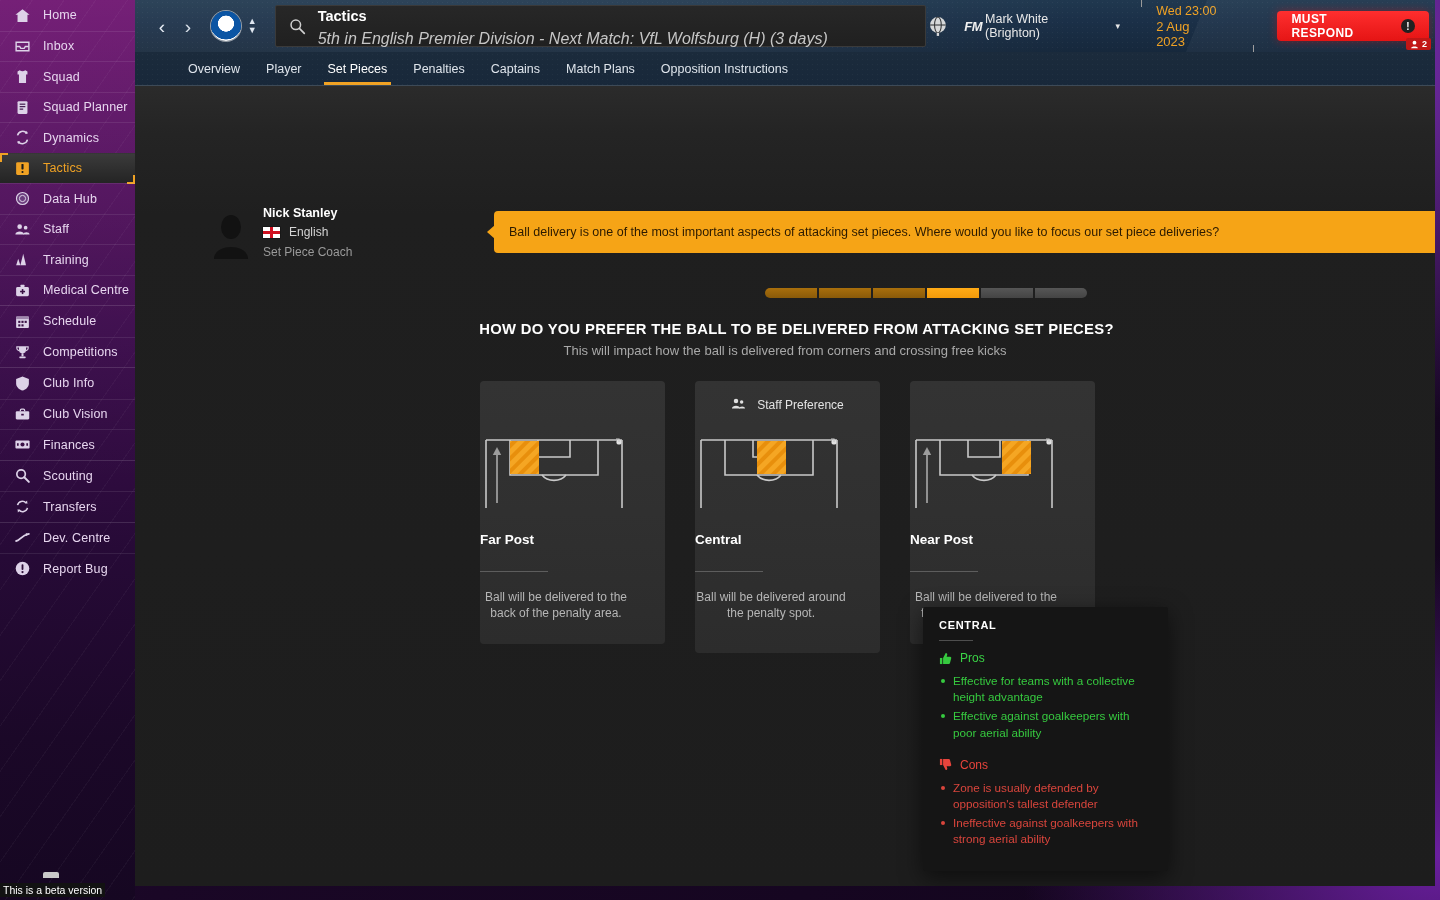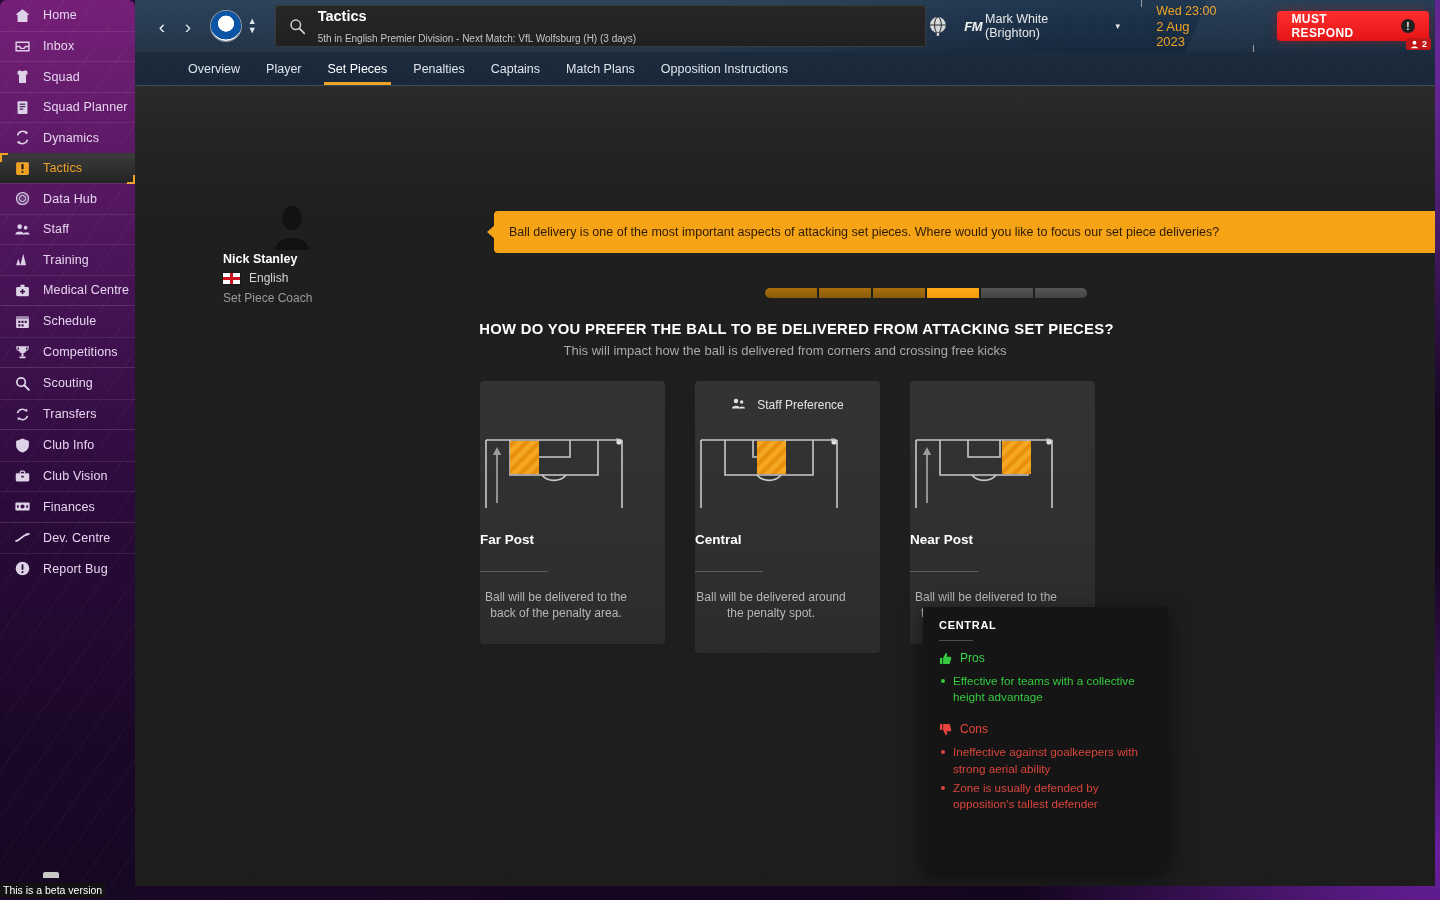--- a/index.html
+++ b/index.html
@@ -20,21 +20,20 @@
 
   
   #sidebar {
     position: absolute; left: 0; top: 0;
     width: 135px; height: 900px;
     background:
       linear-gradient(178deg, rgba(255,255,255,0.05) 0%, rgba(255,255,255,0) 55%),
       linear-gradient(180deg, #6e1470 0%, #5a1263 14%, #3c0d4c 38%, #260a36 62%, #1b0828 82%, #160722 100%);
     z-index: 30;
     overflow: hidden;
-    border-radius: 7px;
   }
   #sidebar::before {
     content:""; position:absolute; inset:0;
     background: repeating-linear-gradient(125deg, rgba(255,255,255,0.035) 0 1px, rgba(255,255,255,0) 1px 26px);
     pointer-events:none;
   }
   .nav-group { position: relative; }
   .nav-group + .nav-group { border-top: 1px solid rgba(255,255,255,0.13); }
   .nav-item {
     position: relative;
@@ -131,21 +130,21 @@
     border-radius: 2px;
     display: flex; align-items: center;
     padding-left: 42px;
     cursor: text;
   }
   .search-box .mag {
     position:absolute; left: 13px; top: 12px;
     width: 17px; height: 17px;
   }
   .sb-title { color:#ffffff; font-size: 14.5px; font-weight: bold; line-height: 16px; }
-  .sb-sub { color:#c6c6c6; font-size: 10px; line-height: 13px; margin-top: 8px; }
+  .sb-sub { color:#c6c6c6; font-size: 16px; line-height: 13px; margin-top: 8px; font-style: italic; }
 
   .tb-right { margin-left: auto; display:flex; align-items:center; height:52px; padding-right: 6px; }
   .globe-icon { width:24px; height:24px; margin-right: 14px; opacity:.92; }
   .fm-logo { color:#f2f2f2; font-size:13px; font-weight:bold; letter-spacing:-.5px; margin-right: 3px; font-style: italic; }
   .manager { color:#e8e8e8; font-size:12.5px; display:flex; align-items:center; cursor:pointer; }
   .manager .chev { margin-left:10px; font-size:9px; }
   .datebox { position: relative; margin-left: 26px; padding: 3px 16px 3px 10px; }
   .datebox .cb { position:absolute; width:9px; height:9px; }
   .datebox .cb.tl { left:-5px; top:-3px; border-left:1.5px solid #9a9a9a; border-top:1.5px solid #9a9a9a; }
   .datebox .cb.br { right:-17px; bottom:-2px; border-right:1.5px solid #9a9a9a; border-bottom:1.5px solid #9a9a9a; }
@@ -195,21 +194,21 @@
     content:""; position:absolute; left:9px; right:9px; bottom:0;
     height:3px; background:#f0a224;
   }
 
   
   #content { position: relative; height: 800px;
     background: linear-gradient(180deg, #2b2b2b 0%, #242424 6%, #1f1f1f 16%, #1d1d1d 100%); }
 
   .coach {
     position:absolute; left: 76px; top: 118px;
-    display:flex; align-items:flex-end;flex-direction:column;
+    display:flex; align-items:flex-end;
   }
   .coach .face {
     width: 40px; height: 46px;
     display:flex; align-items:flex-end; justify-content:center;
   }
   .coach .meta { margin-left: 12px; padding-top: 2px; }
   .coach .cname { color:#ffffff; font-size:12.5px; font-weight:bold; }
   .coach .crow { display:flex; align-items:center; margin-top: 5px; }
   .flag-eng {
     width:17px; height:11px; position:relative; background:#ffffff;
@@ -445,67 +444,67 @@
               <rect x="7.5" y="17.5" width="9" height="2.6" rx="1" fill="#ddd2e8"></rect>
             </svg>
           </span>
           <span class="nl">Competitions</span>
         </div>
       </div>
       <div class="nav-group">
         <div class="nav-item">
           <span class="ni">
             <svg width="17" height="17" viewBox="0 0 24 24">
+              <path d="M12 2 L21 5.5 V12 C21 17 16.6 20.8 12 22 C7.4 20.8 3 17 3 12 V5.5 Z" fill="#ddd2e8"></path>
+            </svg>
+          </span>
+          <span class="nl">Club Info</span>
+        </div>
+        <div class="nav-item">
+          <span class="ni">
+            <svg width="17" height="17" viewBox="0 0 24 24">
+              <rect x="2.5" y="7.5" width="19" height="11.5" rx="1.6" fill="#ddd2e8"></rect>
+              <path d="M9 7.5V6a1.6 1.6 0 0 1 1.6-1.6h2.8A1.6 1.6 0 0 1 15 6v1.5" fill="none" stroke="#ddd2e8" stroke-width="1.8"></path>
+              <rect x="10.2" y="11" width="3.6" height="2.4" fill="#3a1145"></rect>
+            </svg>
+          </span>
+          <span class="nl">Club Vision</span>
+        </div>
+        <div class="nav-item">
+          <span class="ni">
+            <svg width="17" height="17" viewBox="0 0 24 24">
+              <rect x="2" y="6.5" width="20" height="11" rx="1.4" fill="#ddd2e8"></rect>
+              <circle cx="12" cy="12" r="2.9" fill="#3a1145"></circle>
+              <rect x="4.2" y="10.2" width="2.4" height="3.6" fill="#3a1145"></rect>
+              <rect x="17.4" y="10.2" width="2.4" height="3.6" fill="#3a1145"></rect>
+            </svg>
+          </span>
+          <span class="nl">Finances</span>
+        </div>
+      </div>
+      <div class="nav-group">
+        <div class="nav-item">
+          <span class="ni">
+            <svg width="17" height="17" viewBox="0 0 24 24">
               <circle cx="10" cy="10" r="6" fill="none" stroke="#ddd2e8" stroke-width="2.4"></circle>
               <line x1="14.5" y1="14.5" x2="21" y2="21" stroke="#ddd2e8" stroke-width="2.8" stroke-linecap="round"></line>
             </svg>
           </span>
           <span class="nl">Scouting</span>
         </div>
         <div class="nav-item">
           <span class="ni">
             <svg width="17" height="17" viewBox="0 0 24 24">
               <path d="M5 10 A7 7 0 0 1 17 7" fill="none" stroke="#ddd2e8" stroke-width="2.2"></path>
               <path d="M18.5 3.6 L19 8 L14.8 7.2 Z" fill="#ddd2e8"></path>
               <path d="M19 14 A7 7 0 0 1 7 17" fill="none" stroke="#ddd2e8" stroke-width="2.2"></path>
               <path d="M5.5 20.4 L5 16 L9.2 16.8 Z" fill="#ddd2e8"></path>
             </svg>
           </span>
           <span class="nl">Transfers</span>
-        </div>
-      </div>
-      <div class="nav-group">
-        <div class="nav-item">
-          <span class="ni">
-            <svg width="17" height="17" viewBox="0 0 24 24">
-              <path d="M12 2 L21 5.5 V12 C21 17 16.6 20.8 12 22 C7.4 20.8 3 17 3 12 V5.5 Z" fill="#ddd2e8"></path>
-            </svg>
-          </span>
-          <span class="nl">Club Info</span>
-        </div>
-        <div class="nav-item">
-          <span class="ni">
-            <svg width="17" height="17" viewBox="0 0 24 24">
-              <rect x="2.5" y="7.5" width="19" height="11.5" rx="1.6" fill="#ddd2e8"></rect>
-              <path d="M9 7.5V6a1.6 1.6 0 0 1 1.6-1.6h2.8A1.6 1.6 0 0 1 15 6v1.5" fill="none" stroke="#ddd2e8" stroke-width="1.8"></path>
-              <rect x="10.2" y="11" width="3.6" height="2.4" fill="#3a1145"></rect>
-            </svg>
-          </span>
-          <span class="nl">Club Vision</span>
-        </div>
-        <div class="nav-item">
-          <span class="ni">
-            <svg width="17" height="17" viewBox="0 0 24 24">
-              <rect x="2" y="6.5" width="20" height="11" rx="1.4" fill="#ddd2e8"></rect>
-              <circle cx="12" cy="12" r="2.9" fill="#3a1145"></circle>
-              <rect x="4.2" y="10.2" width="2.4" height="3.6" fill="#3a1145"></rect>
-              <rect x="17.4" y="10.2" width="2.4" height="3.6" fill="#3a1145"></rect>
-            </svg>
-          </span>
-          <span class="nl">Finances</span>
         </div>
       </div>
       <div class="nav-group">
         <div class="nav-item">
           <span class="ni">
             <svg width="17" height="17" viewBox="0 0 24 24">
               <path d="M3 17 C8 17 10 9 21 7" fill="none" stroke="#ddd2e8" stroke-width="2.6" stroke-linecap="round"></path>
               <path d="M21 7 L16.6 5.6 L17 10 Z" fill="#ddd2e8"></path>
             </svg>
           </span>
@@ -720,31 +719,32 @@
 
       <div class="tt-sec pros">
         <svg width="13" height="13" viewBox="0 0 14 14">
           <path d="M1 6.4h2.6V13H1z" fill="#36c93f"></path>
           <path d="M4.4 6.4 L7.2 1 C8.6 1 9.2 2 8.8 3.3 L8.2 5.2 H12 C12.9 5.2 13.4 6 13.1 6.9 L11.9 11.6 C11.7 12.5 11.1 13 10.3 13 H4.4 Z" fill="#36c93f"></path>
         </svg>
         <span class="tl">Pros</span>
       </div>
       <ul class="tt-list pros" id="tt-pros">
           <li>Effective for teams with a collective height advantage</li>
+          <li>Effective against goalkeepers with poor aerial ability</li>
         </ul>
 
       <div class="tt-gap"></div>
 
       <div class="tt-sec cons">
         <svg width="13" height="13" viewBox="0 0 14 14">
           <path d="M1 1h2.6v6.6H1z" fill="#e8443c"></path>
           <path d="M4.4 7.6 L7.2 13 C8.6 13 9.2 12 8.8 10.7 L8.2 8.8 H12 C12.9 8.8 13.4 8 13.1 7.1 L11.9 2.4 C11.7 1.5 11.1 1 10.3 1 H4.4 Z" fill="#e8443c"></path>
         </svg>
         <span class="tl">Cons</span>
       </div>
       <ul class="tt-list cons" id="tt-cons">
+          <li>Zone is usually defended by opposition's tallest defender</li>
           <li>Ineffective against goalkeepers with strong aerial ability</li>
-          <li>Zone is usually defended by opposition's tallest defender</li>
         </ul>
     </div>
 
   </div>
 </div>
 
 </body></html>

